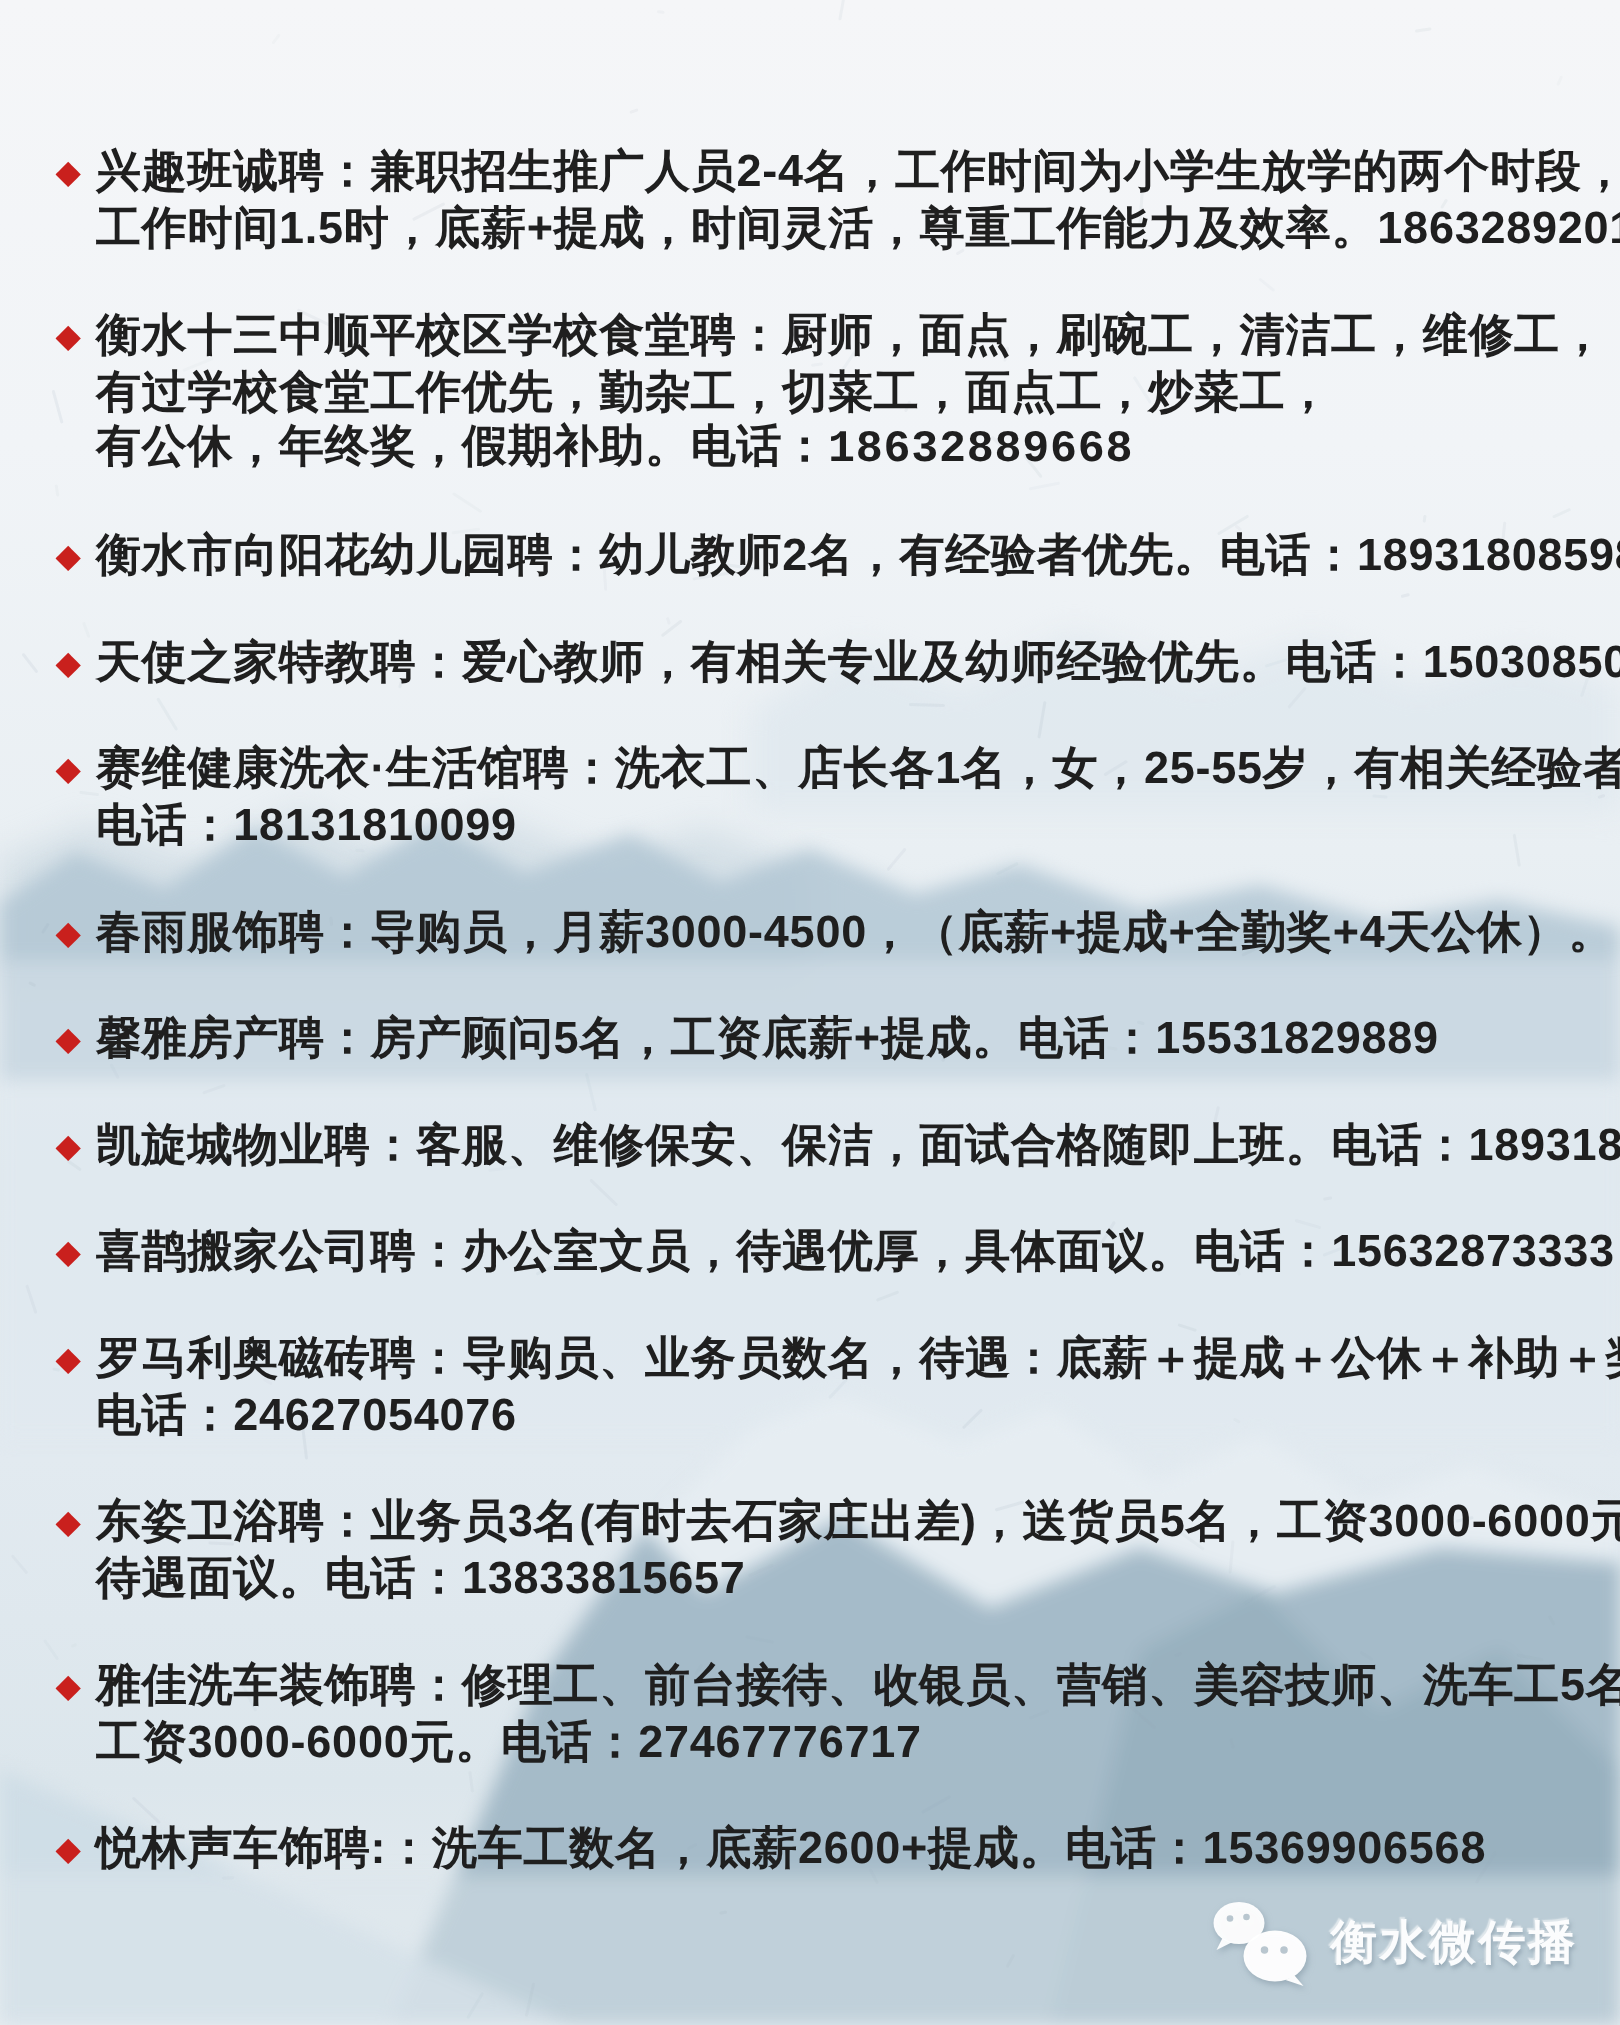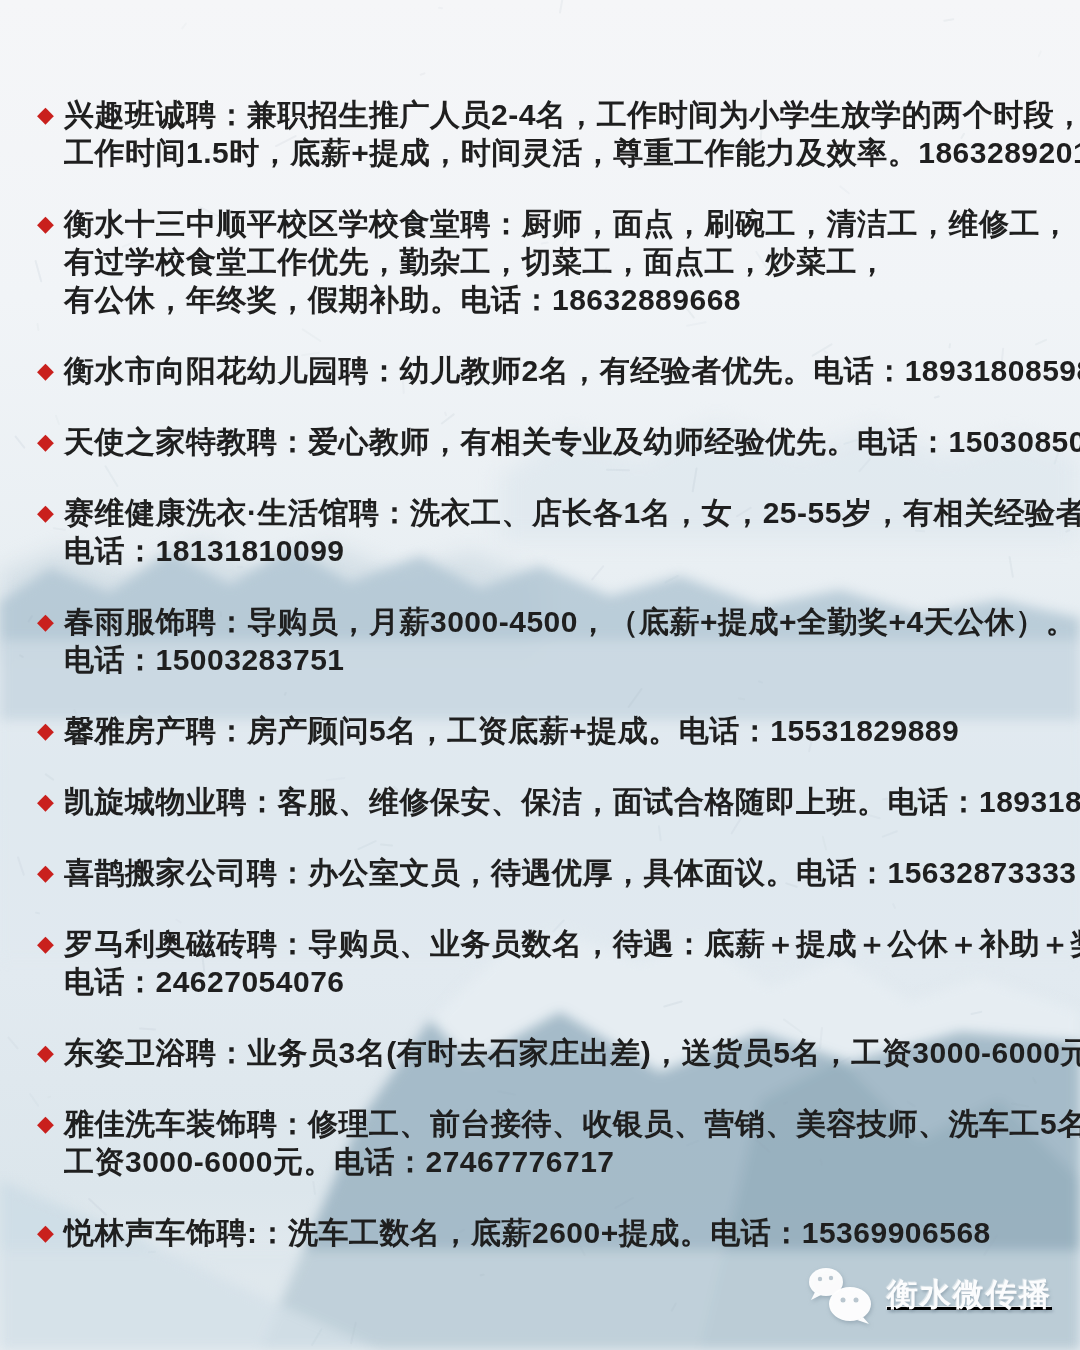--- a/index.html
+++ b/index.html
@@ -25,21 +25,21 @@
   .listing .line{
     font-size:30px;line-height:38px;font-weight:700;
     letter-spacing:.5px;white-space:nowrap;
   }
   .bullet{
     position:absolute;left:-27px;top:5px;
     font-size:22px;line-height:28px;font-weight:400;
   }
   .watermark{
     position:absolute;right:28px;bottom:24px;z-index:3;
-    display:flex;align-items:center;gap:10px;text-decoration:underline;
+    display:flex;align-items:center;gap:10px;
   }
   .watermark .wmtext{
     font-size:31px;font-weight:700;letter-spacing:2px;color:#fbfcfd;
     text-shadow:1px 2px 3px rgba(120,140,155,.55), -1px -1px 1px rgba(255,255,255,.6);
   }
   .wechat-svg{filter:drop-shadow(1px 2px 2px rgba(120,140,155,.55));}
 </style>
 </head>
 <body>
 
@@ -195,51 +195,51 @@
     </div>
 
   <main class="content">
       <div class="listing">
         <div class="line" style="color: rgb(31, 31, 31);"><span class="bullet" style="color: rgb(201, 32, 29);">◆</span>兴趣班诚聘：兼职招生推广人员2-4名，工作时间为小学生放学的两个时段，</div>
         <div class="line" style="color: rgb(31, 31, 31);">工作时间1.5时，底薪+提成，时间灵活，尊重工作能力及效率。18632892019</div>
       </div>
       <div class="listing">
         <div class="line" style="color: rgb(31, 31, 31);"><span class="bullet" style="color: rgb(201, 32, 29);">◆</span>衡水十三中顺平校区学校食堂聘：厨师，面点，刷碗工，清洁工，维修工，</div>
         <div class="line" style="color: rgb(31, 31, 31);">有过学校食堂工作优先，勤杂工，切菜工，面点工，炒菜工，</div>
-        <div class="line" style="color: rgb(31, 31, 31);">有公休，年终奖，假期补助。电话：18632889668</div>
+        <div class="line" style="color: rgb(31, 31, 31); font-family: Liberation Mono, monospace;">有公休，年终奖，假期补助。电话：18632889668</div>
       </div>
       <div class="listing">
         <div class="line" style="color: rgb(31, 31, 31);"><span class="bullet" style="color: rgb(201, 32, 29);">◆</span>衡水市向阳花幼儿园聘：幼儿教师2名，有经验者优先。电话：18931808598</div>
       </div>
       <div class="listing">
         <div class="line" style="color: rgb(31, 31, 31);"><span class="bullet" style="color: rgb(201, 32, 29);">◆</span>天使之家特教聘：爱心教师，有相关专业及幼师经验优先。电话：15030850415</div>
       </div>
       <div class="listing">
         <div class="line" style="color: rgb(31, 31, 31);"><span class="bullet" style="color: rgb(201, 32, 29);">◆</span>赛维健康洗衣·生活馆聘：洗衣工、店长各1名，女，25-55岁，有相关经验者优先。</div>
         <div class="line" style="color: rgb(31, 31, 31);">电话：18131810099</div>
       </div>
       <div class="listing">
         <div class="line" style="color: rgb(31, 31, 31);"><span class="bullet" style="color: rgb(201, 32, 29);">◆</span>春雨服饰聘：导购员，月薪3000-4500，（底薪+提成+全勤奖+4天公休）。</div>
-        <div class="line" style="color: rgb(31, 31, 31);">电话：15003283751</div>
       </div>
       <div class="listing">
         <div class="line" style="color: rgb(31, 31, 31);"><span class="bullet" style="color: rgb(201, 32, 29);">◆</span>馨雅房产聘：房产顾问5名，工资底薪+提成。电话：15531829889</div>
       </div>
       <div class="listing">
         <div class="line" style="color: rgb(31, 31, 31);"><span class="bullet" style="color: rgb(201, 32, 29);">◆</span>凯旋城物业聘：客服、维修保安、保洁，面试合格随即上班。电话：18931800028</div>
       </div>
       <div class="listing">
         <div class="line" style="color: rgb(31, 31, 31);"><span class="bullet" style="color: rgb(201, 32, 29);">◆</span>喜鹊搬家公司聘：办公室文员，待遇优厚，具体面议。电话：15632873333</div>
       </div>
       <div class="listing">
         <div class="line" style="color: rgb(31, 31, 31);"><span class="bullet" style="color: rgb(201, 32, 29);">◆</span>罗马利奥磁砖聘：导购员、业务员数名，待遇：底薪＋提成＋公休＋补助＋奖金。</div>
         <div class="line" style="color: rgb(31, 31, 31);">电话：24627054076</div>
       </div>
       <div class="listing">
         <div class="line" style="color: rgb(31, 31, 31);"><span class="bullet" style="color: rgb(201, 32, 29);">◆</span>东姿卫浴聘：业务员3名(有时去石家庄出差)，送货员5名，工资3000-6000元，</div>
+        <div class="line" style="color: rgb(31, 31, 31);">待遇面议。电话：13833815657</div>
       </div>
       <div class="listing">
         <div class="line" style="color: rgb(31, 31, 31);"><span class="bullet" style="color: rgb(201, 32, 29);">◆</span>雅佳洗车装饰聘：修理工、前台接待、收银员、营销、美容技师、洗车工5名，</div>
         <div class="line" style="color: rgb(31, 31, 31);">工资3000-6000元。电话：27467776717</div>
       </div>
       <div class="listing">
         <div class="line" style="color: rgb(31, 31, 31);"><span class="bullet" style="color: rgb(201, 32, 29);">◆</span>悦林声车饰聘:：洗车工数名，底薪2600+提成。电话：15369906568</div>
       </div>
     </main>
 

